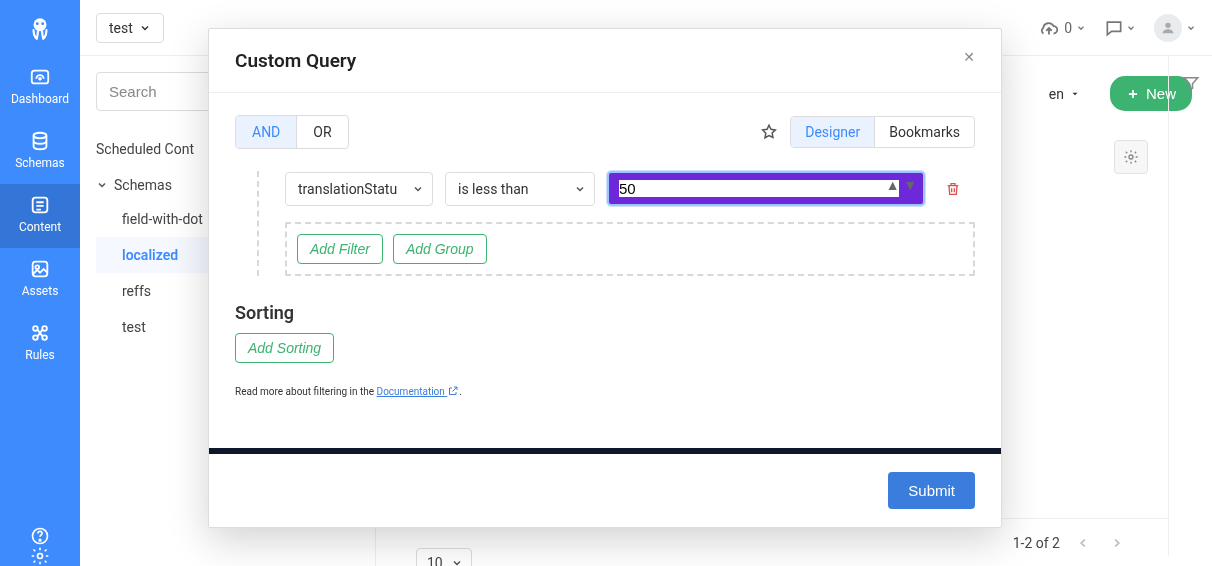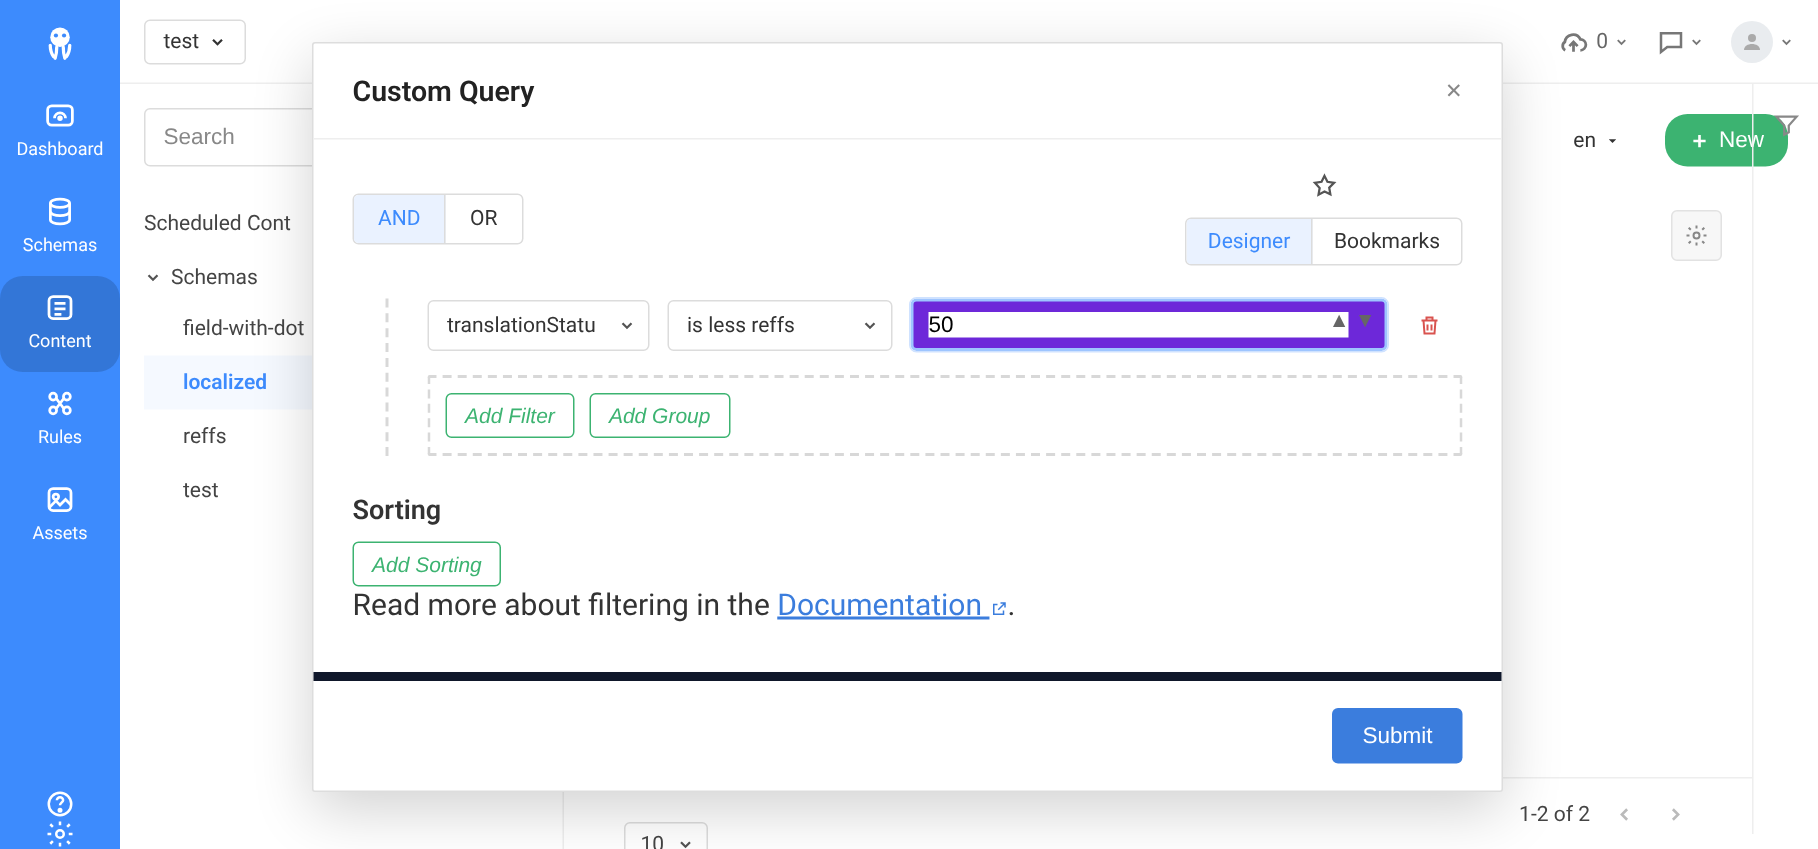--- a/index.html
+++ b/index.html
@@ -2,21 +2,21 @@
 <html><head>
 <meta charset="utf-8">
 <style>
   * { box-sizing: border-box; margin: 0; padding: 0; }
   body { font-family: -apple-system, BlinkMacSystemFont, "Segoe UI", Roboto, sans-serif; font-size: 14px; color: #333; background: #fff; width: 1212px; height: 566px; overflow: hidden; position: relative; }
 
   
   .sidebar { position: absolute; left:0; top:0; width:80px; height:566px; background:#3d8bfd; background:linear-gradient(#3d8bfd,#3d8bfd); display:flex; flex-direction:column; align-items:center; color:#fff; }
   .sidebar-logo { width:100%; height:56px; display:flex; align-items:center; justify-content:center; }
   .sidebar-item { width:100%; padding:10px 0 14px; display:flex; flex-direction:column; align-items:center; gap:4px; cursor:pointer; font-size:12px; }
-  .sidebar-item.active { background: rgba(0,0,0,0.15); border-radius: 15px; }
+  .sidebar-item.active { background: rgba(0,0,0,0.15); }
   .sidebar-item .ic { width:22px; height:22px; display:flex; align-items:center; justify-content:center; }
   .sidebar-spacer { flex:1; }
   .sidebar-foot .ic { margin:12px 0; }
 
   
   .topbar { position:absolute; left:80px; top:0; right:0; height:56px; display:flex; align-items:center; padding:0 16px; gap:12px; border-bottom:1px solid #eee; }
   .dropdown-btn { display:inline-flex; align-items:center; gap:6px; padding:6px 12px; border:1px solid #dcdcdc; border-radius:4px; background:#fff; cursor:pointer; }
   .topbar-right { margin-left:auto; display:flex; align-items:center; gap:18px; color:#666; }
   .avatar { width:28px; height:28px; border-radius:50%; background:#e9ecef; display:flex; align-items:center; justify-content:center; }
 
@@ -30,46 +30,46 @@
   .schema-row.active { color:#3d8bfd; font-weight:600; background:#f5f9ff; }
 
   
   .main-tb { position:absolute; left:376px; top:56px; right:0; padding:20px; display:flex; align-items:center; gap:8px; }
   .btn-new { margin-left:8px; background:#3cb371; color:#fff; border:none; padding:9px 16px; border-radius:15px; font-size:15px; display:inline-flex; align-items:center; gap:6px; cursor:pointer; }
   .icon-btn { width:34px; height:34px; border:1px solid #e2e2e2; border-radius:4px; background:#f7f7f7; display:flex; align-items:center; justify-content:center; cursor:pointer; color:#777; }
   .slim-icon-bar { position:absolute; right:0; top:56px; width:44px; height:500px; border-left:1px solid #eee; padding-top:18px; display:flex; justify-content:center; color:#888; }
 
   
   .modal { position:absolute; left:208px; top:28px; width:794px; height:500px; background:#fff; border:1px solid #ddd; box-shadow:0 12px 40px rgba(0,0,0,0.18); border-radius:2px; display:flex; flex-direction:column; z-index:50; }
-  .modal-head { padding:20px 26px; border-bottom:1px solid #eee; display:flex; align-items:center; }
+  .modal-head { padding:20px 26px; border-bottom:1px solid #eee; display:flex; }
   .modal-head h2 { font-size:19px; font-weight:600; color:#222; }
   .modal-close { margin-left:auto; cursor:pointer; color:#888; font-size:14px; }
   .modal-body { padding:22px 26px; flex:1; overflow:auto; }
   .row-top { display:flex; align-items:center;text-align:center; }
   .seg { display:inline-flex; border:1px solid #dcdcdc; border-radius:4px; overflow:hidden; }
   .seg span { padding:8px 16px; cursor:pointer; font-size:14px; }
   .seg .act { background:#eaf2ff; color:#3d8bfd; border-right:1px solid #dcdcdc; }
-  .row-top .right { margin-left:auto; display:flex; align-items:center; gap:12px;flex-direction:column; }
+  .row-top .right { margin-left:auto; display:flex; align-items:center; gap:12px; }
   .tabseg { display:inline-flex; border:1px solid #dcdcdc; border-radius:4px; overflow:hidden; }
   .tabseg span { padding:7px 14px; cursor:pointer; }
   .tabseg .act { background:#eaf2ff; color:#3d8bfd; border-right:1px solid #dcdcdc; }
 
   .filter-block { margin-top:22px; margin-left:22px; border-left:2px dashed #d8d8d8; padding-left:26px; }
   .filter-row { display:flex; align-items:center; gap:12px; padding-bottom:16px; }
   .sel { position:relative; border:1px solid #dcdcdc; border-radius:4px; padding:8px 30px 8px 12px; min-width:140px; background:#fff; cursor:pointer; }
   .sel.small { min-width:150px; }
   .sel .chev { position:absolute; right:8px; top:50%; transform:translateY(-50%); color:#555; }
   .numbox { border:2px solid #9ec5ff; outline: 1px solid #cfe2ff; border-radius:4px; padding:7px 24px 7px 10px; width:318px; background:#6d28d9; }
   .numbox input { border:none; outline:none; width:100%; font-size:15px; }
   .numwrap { position:relative; }
   .del { color:#d9534f; cursor:pointer; margin-left:8px; }
   .dashed-box { border:2px dashed #d8d8d8; border-radius:2px; padding:10px; display:flex; gap:10px; }
   .btn-outline-green { border:1px solid #3cb371; color:#3cb371; background:#fff; padding:6px 12px; border-radius:4px; cursor:pointer; font-size:14px;font-style:italic; }
   .sorting h3 { font-size:18px; font-weight:600; margin:26px 0 10px; }
-  .doc-line { font-size:20px; color:#333; }
+  .doc-line { margin-top:22px; font-size:10px; color:#333; }
   .doc-line a { color:#3b7ddd; text-decoration:underline; }
   .modal-foot { padding:18px 26px; border-top:6px solid #0f172a; display:flex; justify-content:flex-end; }
   .btn-primary { background:#3b7ddd; color:#fff; border:none; padding:10px 20px; border-radius:4px; font-size:15px; cursor:pointer; }
 
   
   .pager { position:absolute; left:376px; right:44px; bottom:0; height:48px; display:flex; align-items:center; padding:0 40px; border-top:1px solid #eee; gap:12px; color:#444; }
   .pager .psel { border:1px solid #dcdcdc; border-radius:4px; padding:6px 28px 6px 10px; position:relative; cursor:pointer;margin-top:40px; }
   .pager .psel .chev { position:absolute; right:8px; top:50%; transform:translateY(-50%); }
   .pager .count { margin-left:auto; }
   .pager .arr { color:#bbb; cursor:pointer; padding:4px; }
@@ -113,38 +113,38 @@
         <svg width="22" height="22" viewBox="0 0 24 24" fill="none" stroke="#fff" stroke-width="2">
           <rect x="4" y="4" width="16" height="16" rx="3"></rect>
           <path d="M8 9h8M8 13h8M8 17h5"></path>
         </svg>
       </span>
     <span>Content</span>
   </div>
   <div class="sidebar-item">
     <span class="ic">
         <svg width="22" height="22" viewBox="0 0 24 24" fill="none" stroke="#fff" stroke-width="2">
+          <rect x="4" y="4" width="16" height="16" rx="3"></rect>
+          <circle cx="9" cy="10" r="2"></circle>
+          <path d="M4 18l5-5 3 3 4-4 4 4"></path>
+        </svg>
+      </span>
+    <span>Assets</span>
+  </div>
+  <div class="sidebar-item">
+    <span class="ic">
+        <svg width="22" height="22" viewBox="0 0 24 24" fill="none" stroke="#fff" stroke-width="2">
           <circle cx="7" cy="7" r="2.5"></circle>
           <circle cx="17" cy="7" r="2.5"></circle>
           <circle cx="7" cy="17" r="2.5"></circle>
           <circle cx="17" cy="17" r="2.5"></circle>
           <path d="M9 8l6 8M15 8l-6 8"></path>
         </svg>
       </span>
     <span>Rules</span>
-  </div>
-  <div class="sidebar-item">
-    <span class="ic">
-        <svg width="22" height="22" viewBox="0 0 24 24" fill="none" stroke="#fff" stroke-width="2">
-          <rect x="4" y="4" width="16" height="16" rx="3"></rect>
-          <circle cx="9" cy="10" r="2"></circle>
-          <path d="M4 18l5-5 3 3 4-4 4 4"></path>
-        </svg>
-      </span>
-    <span>Assets</span>
   </div>
   <div class="sidebar-spacer"></div>
   <div class="sidebar-foot">
     <span class="ic"><svg width="20" height="20" viewBox="0 0 24 24" fill="none" stroke="#fff" stroke-width="2">
           <circle cx="12" cy="12" r="9"></circle>
           <path d="M9.5 9a2.5 2.5 0 115 0c0 1.5-2.5 2-2.5 4"></path>
           <circle cx="12" cy="17" r="1" fill="#fff"></circle>
         </svg></span>
     <span class="ic"><svg width="20" height="20" viewBox="0 0 24 24" fill="none" stroke="#fff" stroke-width="2">
           <circle cx="12" cy="12" r="3"></circle>
@@ -297,21 +297,21 @@
       <div class="filter-row">
         <div class="sel" style="width:148px;">
           <span style="display:block; overflow:hidden; white-space:nowrap;">translationStatu</span>
           <span class="chev">
               <svg width="12" height="12" viewBox="0 0 24 24" fill="none" stroke="#555" stroke-width="3">
                 <path d="M6 9l6 6 6-6"></path>
               </svg>
             </span>
         </div>
         <div class="sel small">
-          <span>is less reffs</span>
+          <span>is less than</span>
           <span class="chev">
               <svg width="12" height="12" viewBox="0 0 24 24" fill="none" stroke="#555" stroke-width="3">
                 <path d="M6 9l6 6 6-6"></path>
               </svg>
             </span>
         </div>
         <div class="numwrap">
           <div class="numbox">
             <input type="text" value="50" style="">
           </div>

